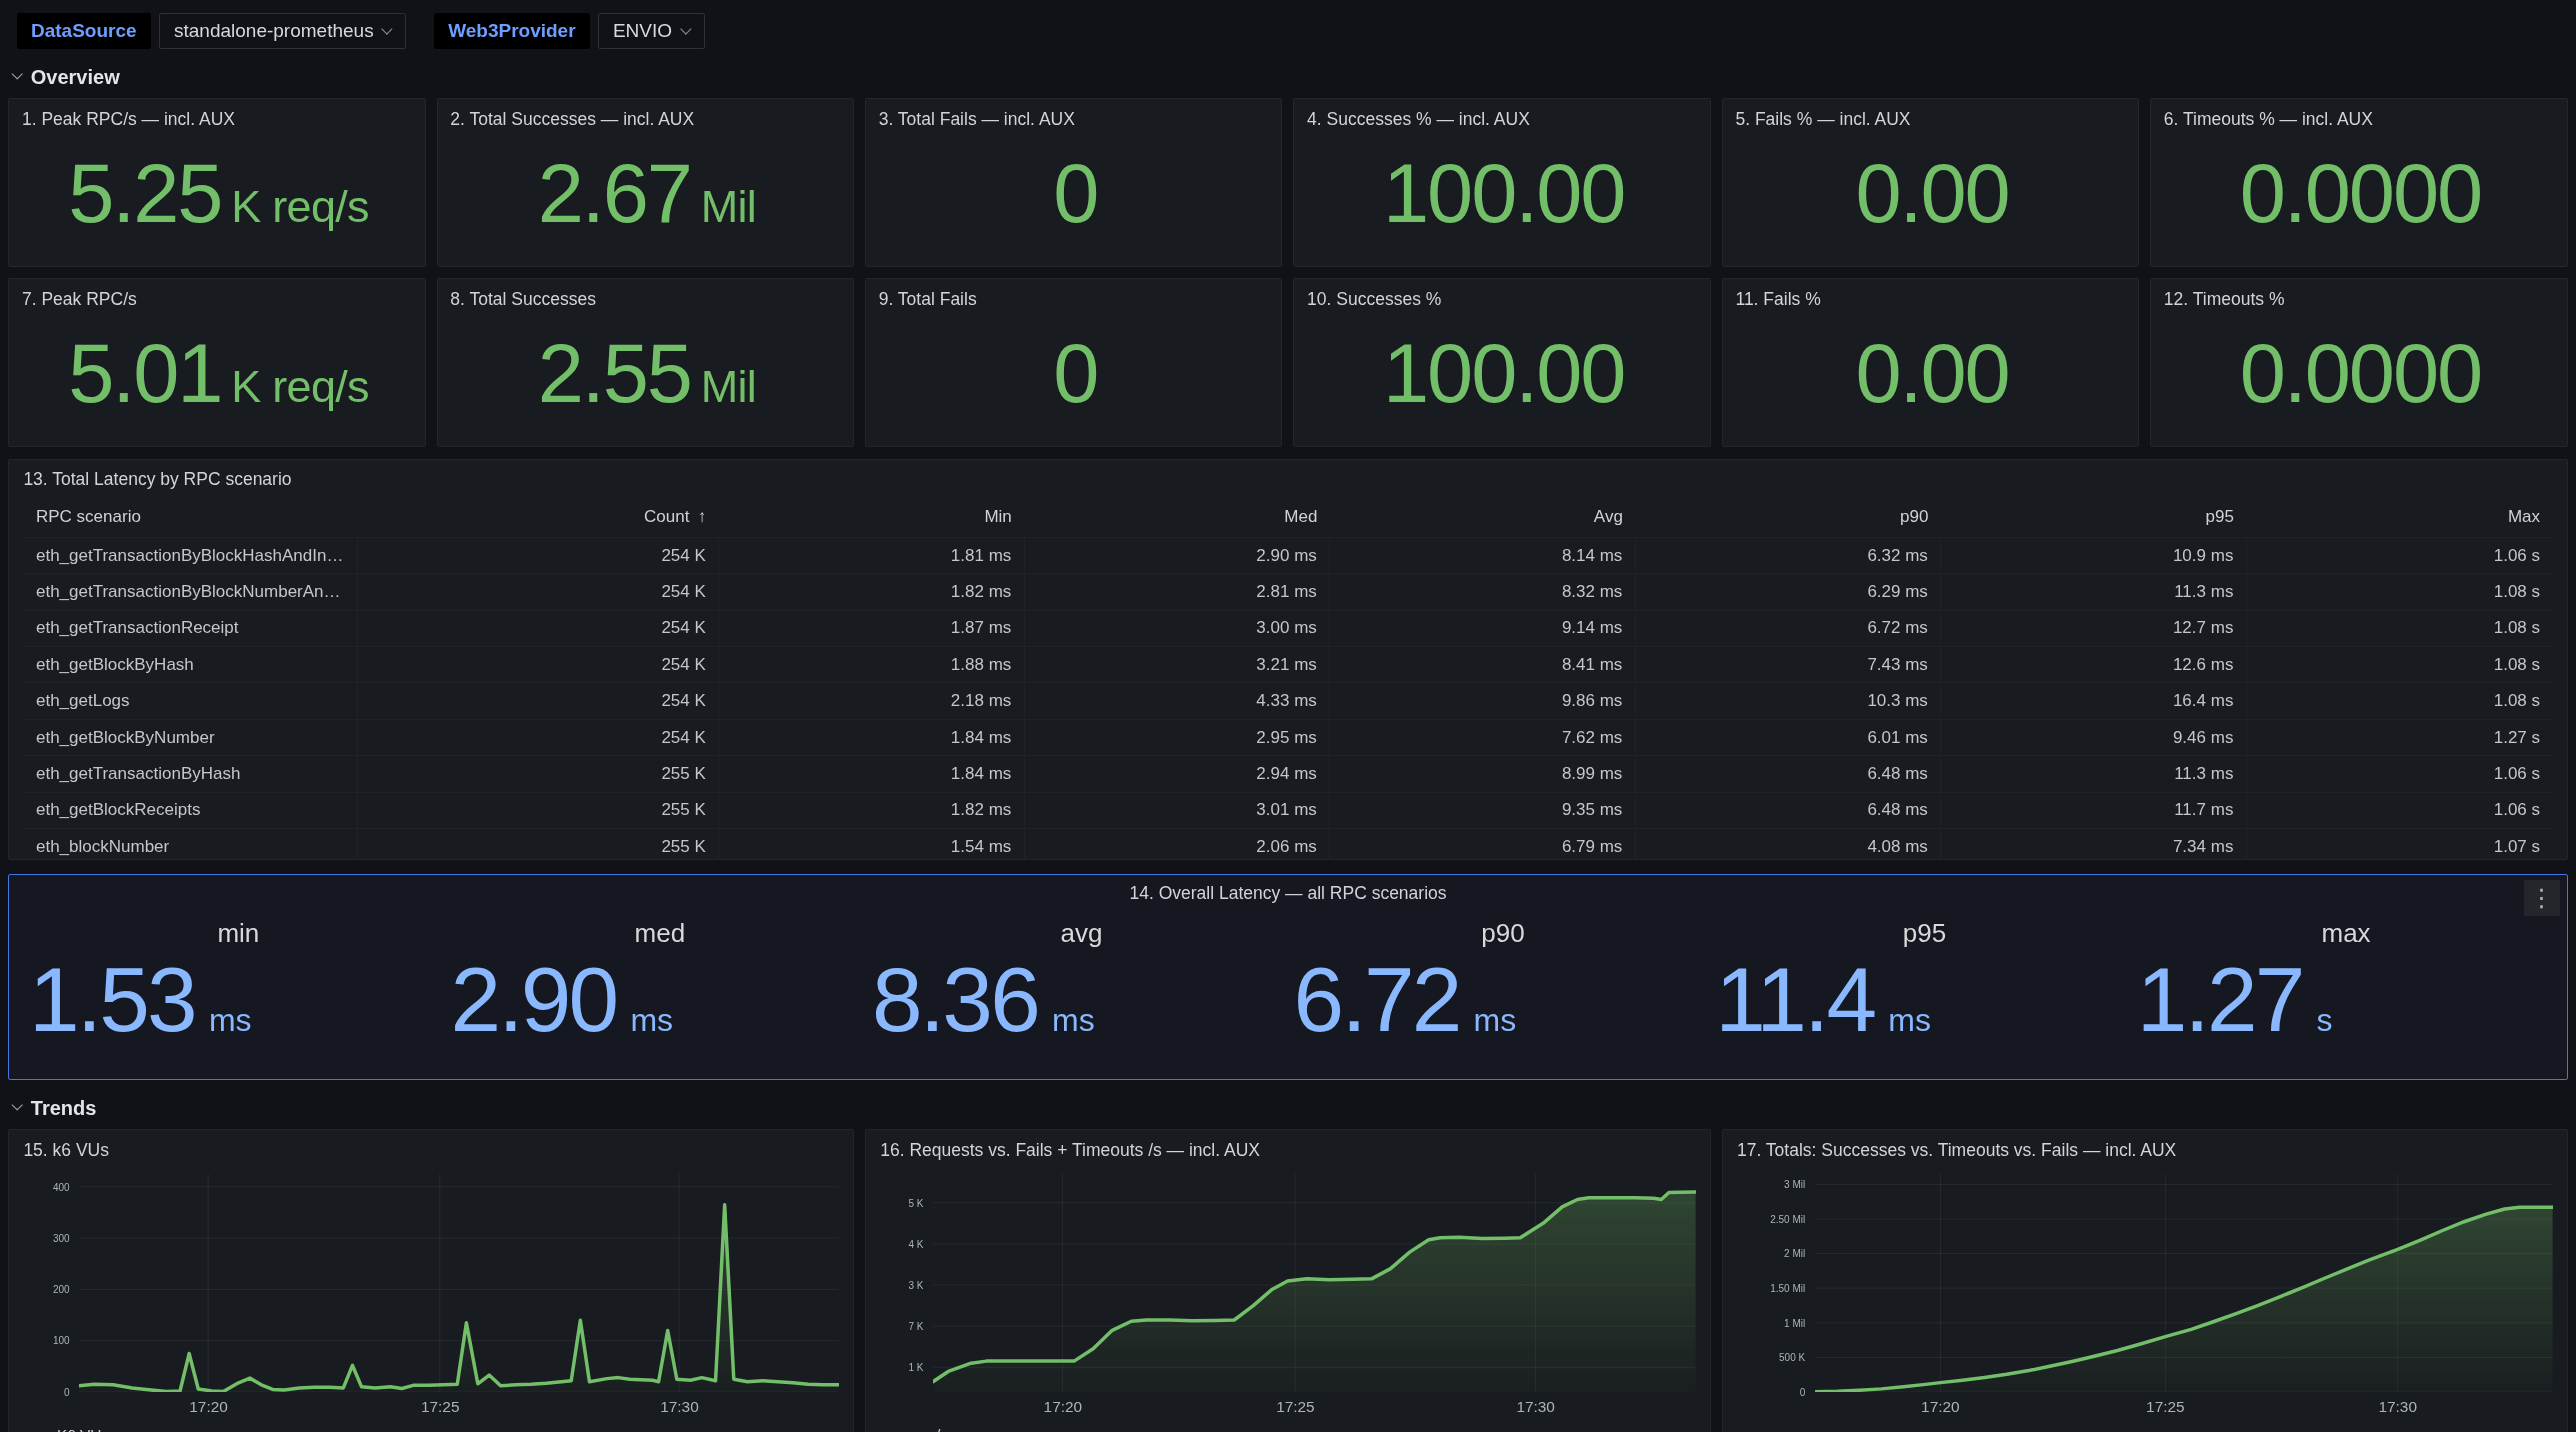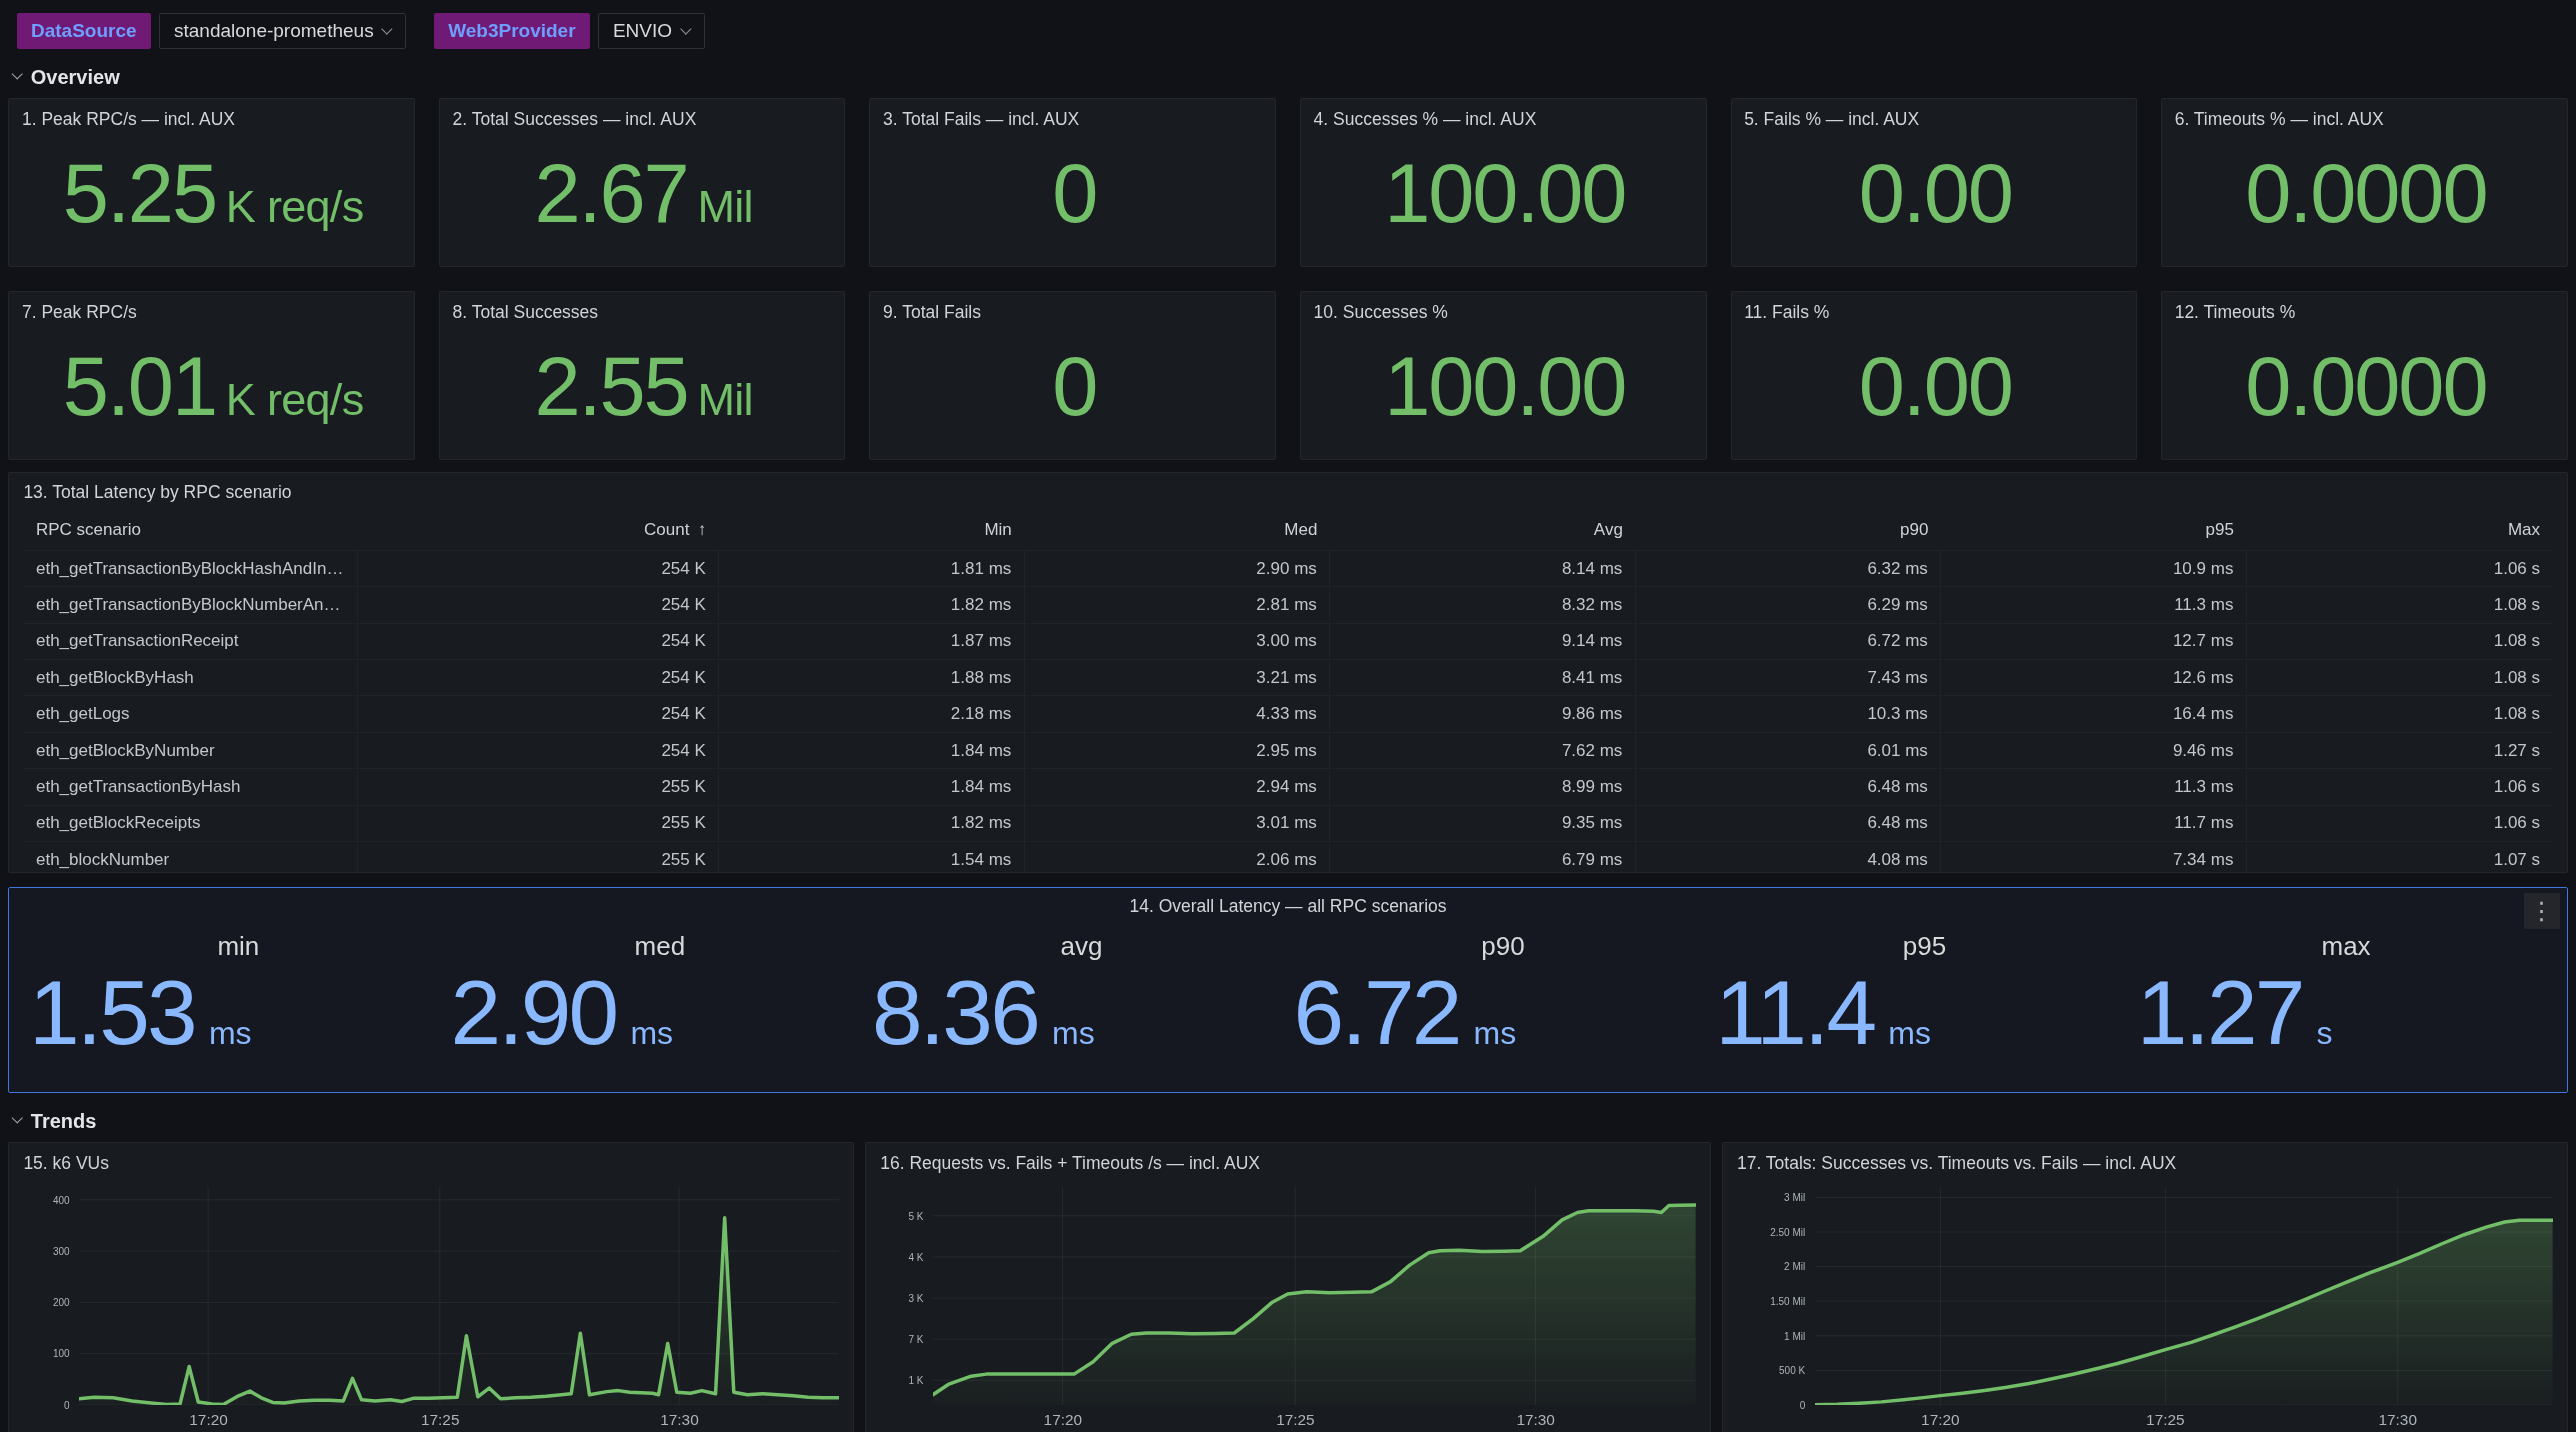--- a/index.html
+++ b/index.html
@@ -9,37 +9,37 @@
     font-family:"Liberation Sans", sans-serif;
     color:#ccccdc;
   }
   
   .topbar { display:flex; align-items:center; gap:28px; padding:12.6px 0 0 17px; }
   .var-group { display:flex; align-items:center; gap:8.4px; }
   .chip {
     height:36px; display:inline-flex; align-items:center; padding:0 14px;
     font-size:19px; font-weight:600; border-radius:2.1px; white-space:nowrap;
   }
-  .chip.label { color:#6e9fff; background:#701a75; }
+  .chip.label { color:#6e9fff; background:#000000; }
   .chip.value { color:#d8d9da; background:#111217; border:0.7px solid #2e3138; font-weight:500; }
   .caret {
     width:7.7px; height:7.7px; border-right:1.7px solid #8e949e; border-bottom:1.7px solid #8e949e;
     transform:rotate(45deg); margin:-4.2px 0 0 9.8px; flex:0 0 auto;
   }
   
   .section-head { display:flex; align-items:center; gap:9.8px; margin:17px 0 9.8px 12.6px;
     font-size:20px; font-weight:700; color:#e4e5e9; cursor:pointer; }
   .chev { width:8.4px; height:8.4px; border-right:1.7px solid #a0a6ae; border-bottom:1.7px solid #a0a6ae;
     transform:rotate(45deg); margin-top:-4.9px; }
   
   .panel { background:#181b1f; border:0.7px solid #24262c; border-radius:1.4px; }
   .panel-title { font-size:17.5px; font-weight:500; color:#d2d4d8; white-space:nowrap;
     overflow:hidden; text-overflow:ellipsis; cursor:pointer; }
   
-  .stats-grid { display:grid; grid-template-columns:repeat(6,1fr); gap:24px; padding:0 8.4px; }
+  .stats-grid { display:grid; grid-template-columns:repeat(6,1fr); gap:11px; padding:0 8.4px; }
   .stat-panel { height:169px; position:relative; padding:9.8px 12.6px; }
   .stat-center { position:absolute; left:10px; right:7px; top:53px;
     display:flex; align-items:baseline; justify-content:center; }
   .stat-value { font-size:83px; font-weight:500; color:#73bf69; letter-spacing:-2.1px; line-height:1; }
   .stat-suffix { font-size:45px; font-weight:500; color:#73bf69; margin-left:9.8px; letter-spacing:-0.7px; }
   
   .table-panel { margin:11.2px 8.4px 0; height:401px; padding:9.8px 14px; overflow:hidden; }
   .table-panel table { width:100%; border-collapse:collapse; margin-top:8.4px; table-layout:fixed; }
   th { font-size:17px; font-weight:500; color:#d0d2d6; text-align:left; padding:8.4px 12.6px 9.8px; cursor:pointer; }
   th.num { text-align:right; }

